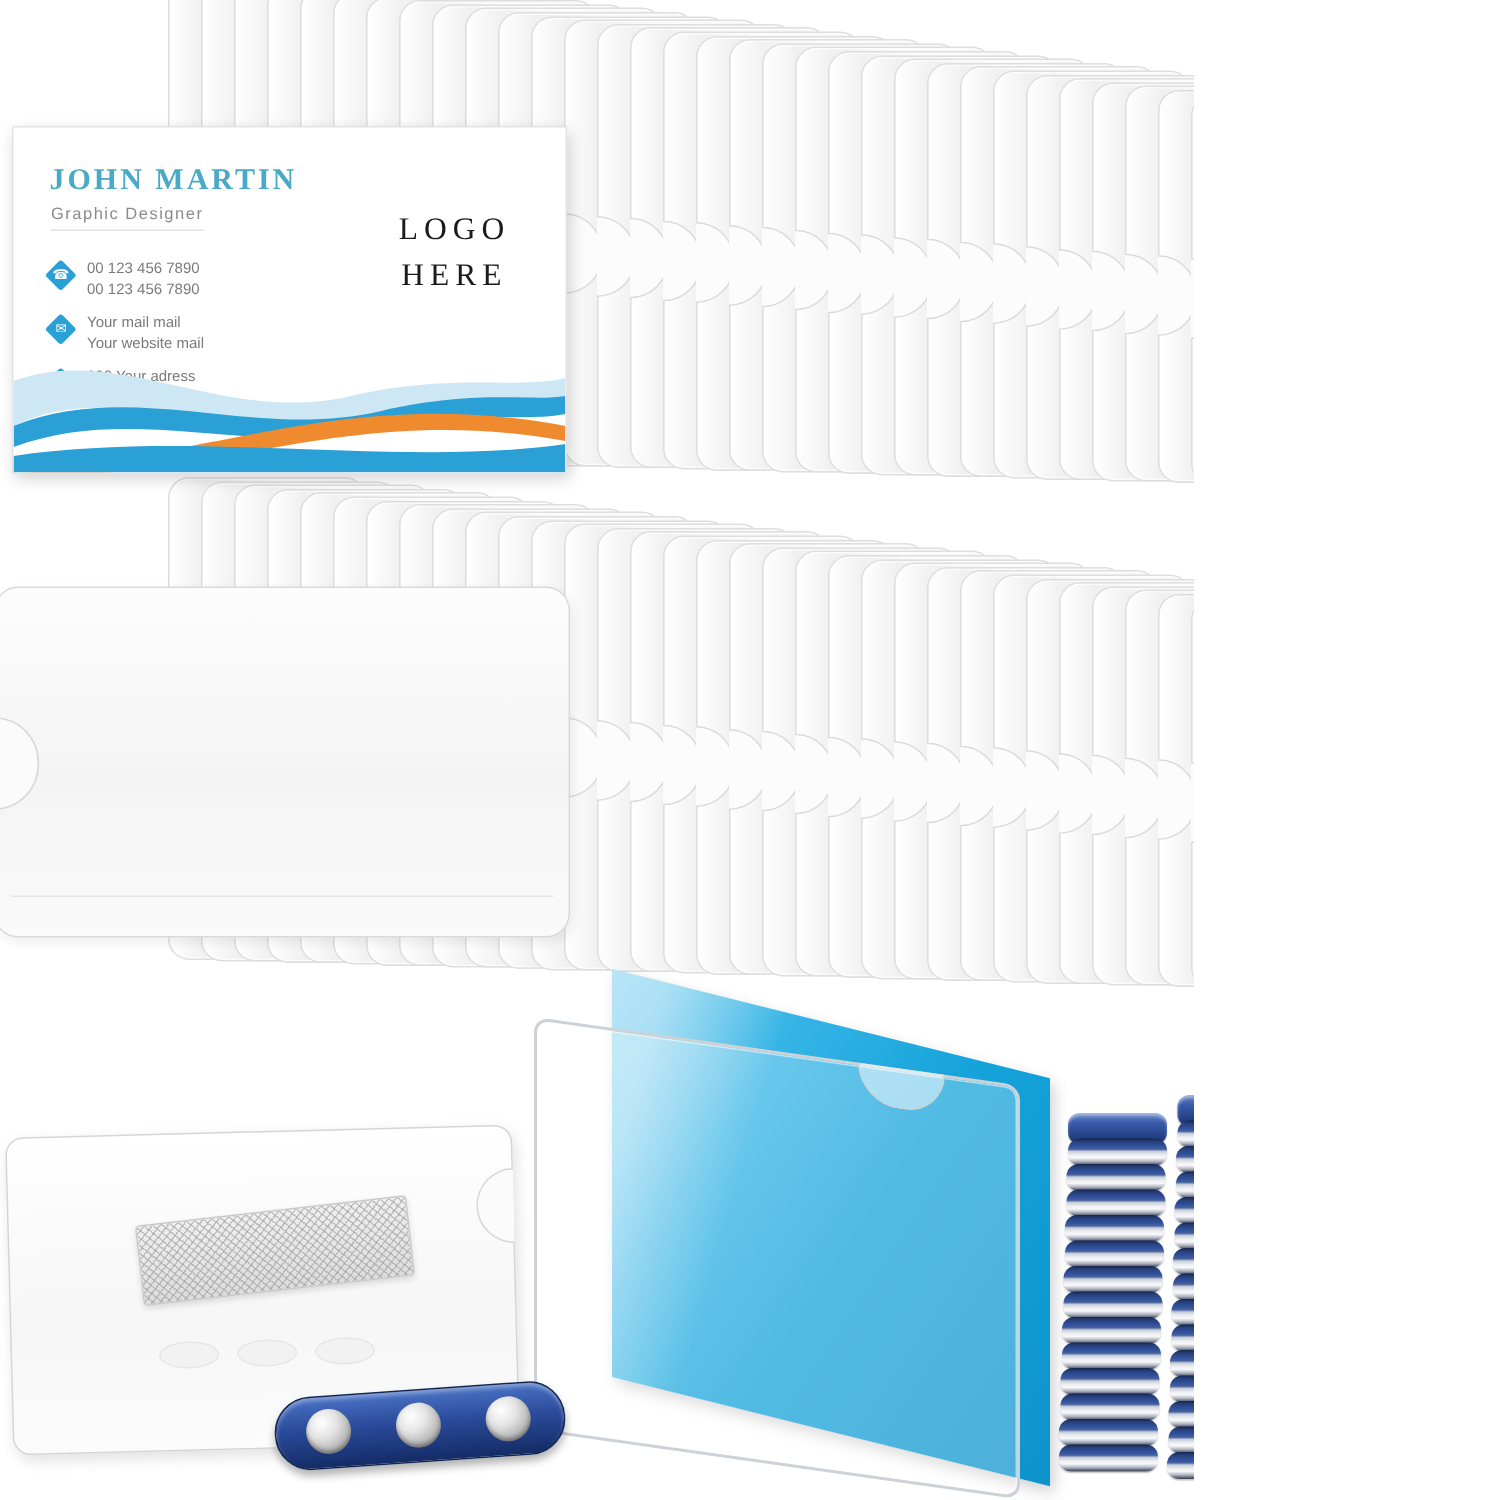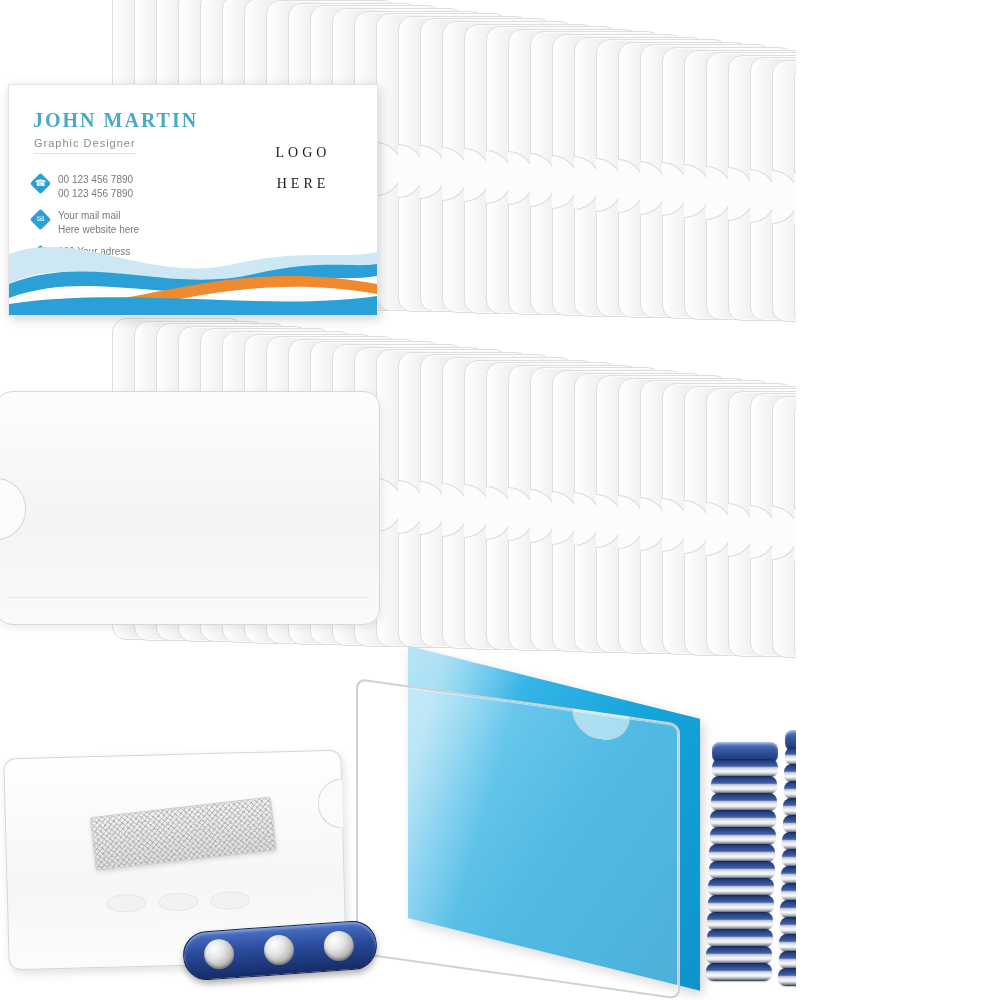--- a/index.html
+++ b/index.html
@@ -60,21 +60,21 @@
     display:flex;align-items:center;justify-content:center;
     border-radius:2px;
   }
   .bc-ico i{transform:rotate(-45deg);font-style:normal;color:#fff;font-size:9px;line-height:1;}
   .bc-lines{display:flex;flex-direction:column;}
   .bc-lines span{font-size:10px;color:#7a7a7a;line-height:14px;}
   .bc-logo{
     position:absolute;left:228px;top:52px;width:132px;text-align:center;z-index:2;
     font-family:"Liberation Serif",serif;color:#1b1b1b;
   }
-  .bc-logo div{font-size:14px;letter-spacing:4px;line-height:31px;}
+  .bc-logo div{font-size:21px;letter-spacing:4px;line-height:31px;}
   .bc-wave{position:absolute;left:0;bottom:0;width:100%;height:95px;}
 
   
   .holder-mid{
     position:absolute;left:-4px;top:391px;width:382px;height:232px;z-index:5;
     background:linear-gradient(180deg,#fdfdfd 0%,#f4f4f4 55%,#fafafa 100%);
     border:1px solid #d9d9d9;border-radius:16px;
     box-shadow:2px 3px 8px rgba(0,0,0,.08);
   }
   .holder-mid::before{
@@ -278,21 +278,21 @@
         <span>00 123 456 7890</span>
         <span>00 123 456 7890</span>
       </span>
     </div>
     <div class="bc-row r2">
       <span class="bc-ico">
           <i>✉</i>
         </span>
       <span class="bc-lines">
         <span>Your mail mail</span>
-        <span>Here website here</span>
+        <span>Your website mail</span>
       </span>
     </div>
     <div class="bc-row r3">
       <span class="bc-ico">
           <i>◉</i>
         </span>
       <span class="bc-lines">
         <span>000 Your adress</span>
         <span>Here</span>
       </span>

